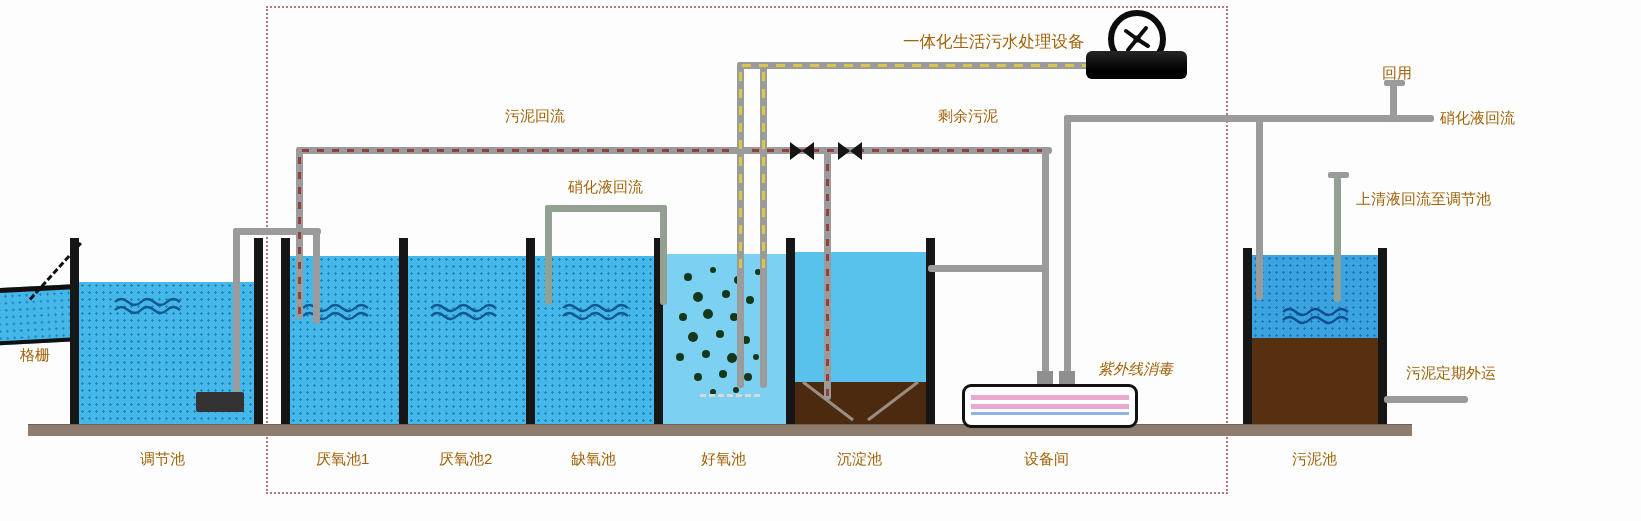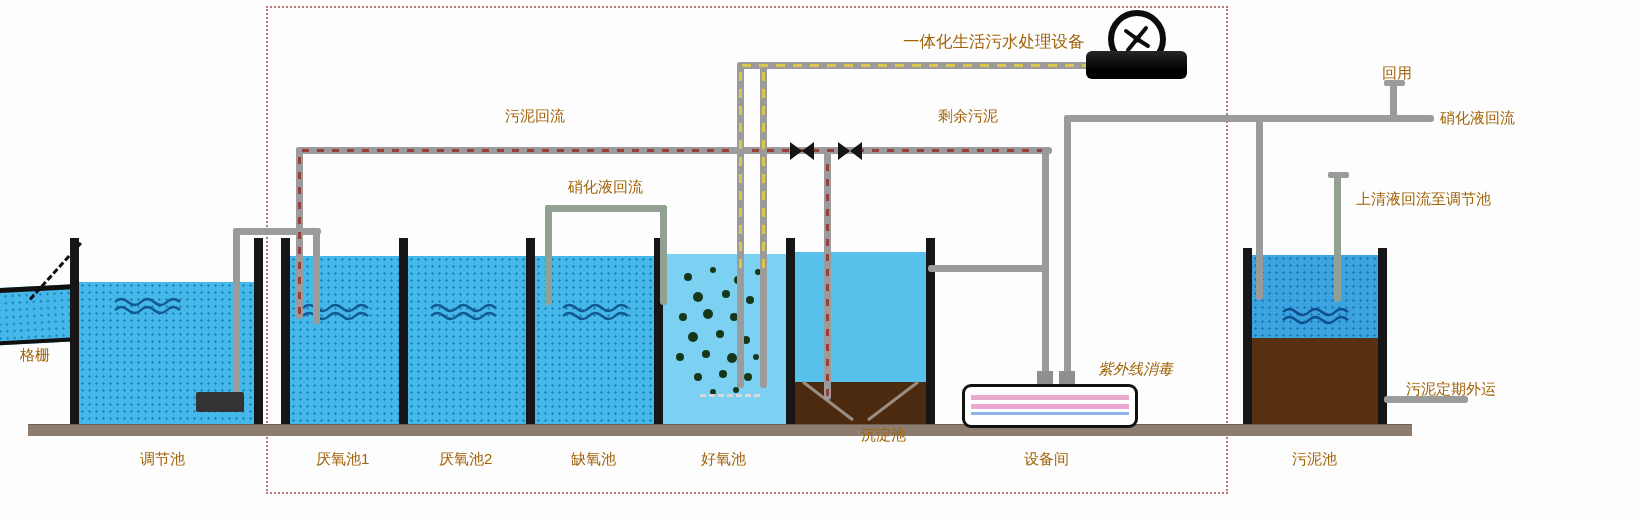--- a/index.html
+++ b/index.html
@@ -229,24 +229,24 @@
 
 
   <div class="lbl title-lbl" style="left:903px;top:31px;">一体化生活污水处理设备</div>
   <div class="lbl" style="left:505px;top:107px;">污泥回流</div>
   <div class="lbl" style="left:568px;top:178px;text-align:center;">硝化液回流</div>
   <div class="lbl" style="left:938px;top:107px;">剩余污泥</div>
   <div class="lbl" style="left:1382px;top:57px;margin-top:7px;">回用</div>
   <div class="lbl" style="left:1440px;top:109px;">硝化液回流</div>
   <div class="lbl" style="left:1356px;top:190px;">上清液回流至调节池</div>
   <div class="lbl" style="left:1098px;top:360px;font-style:italic;">紫外线消毒</div>
-  <div class="lbl" style="left:1406px;top:364px;margin-top:16px;">污泥定期外运</div>
+  <div class="lbl" style="left:1406px;top:364px;">污泥定期外运</div>
 
   <div class="lbl" style="left:140px;top:450px;">调节池</div>
   <div class="lbl" style="left:316px;top:450px;text-align:right;">厌氧池1</div>
   <div class="lbl" style="left:439px;top:450px;">厌氧池2</div>
   <div class="lbl" style="left:571px;top:450px;">缺氧池</div>
   <div class="lbl" style="left:701px;top:450px;">好氧池</div>
-  <div class="lbl" style="left:837px;top:426px;margin-left:24px;">沉淀池</div>
+  <div class="lbl" style="left:837px;top:450px;">沉淀池</div>
   <div class="lbl" style="left:1024px;top:450px;">设备间</div>
   <div class="lbl" style="left:1292px;top:450px;">污泥池</div>
 
 </div>
 
 </body></html>

